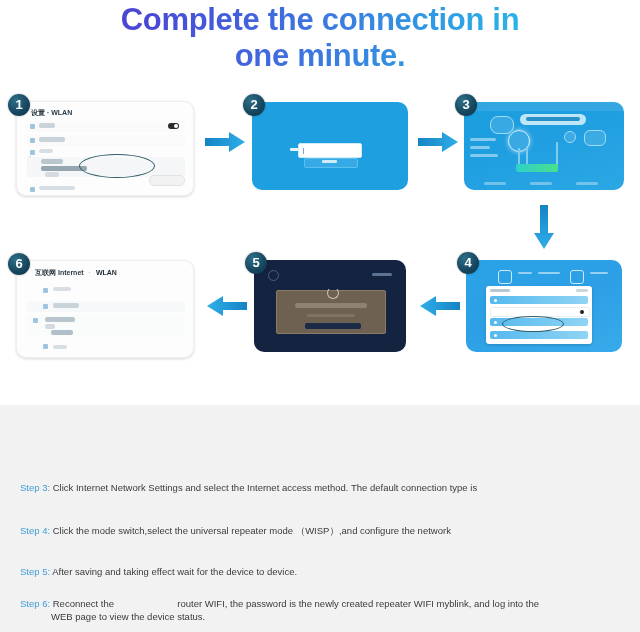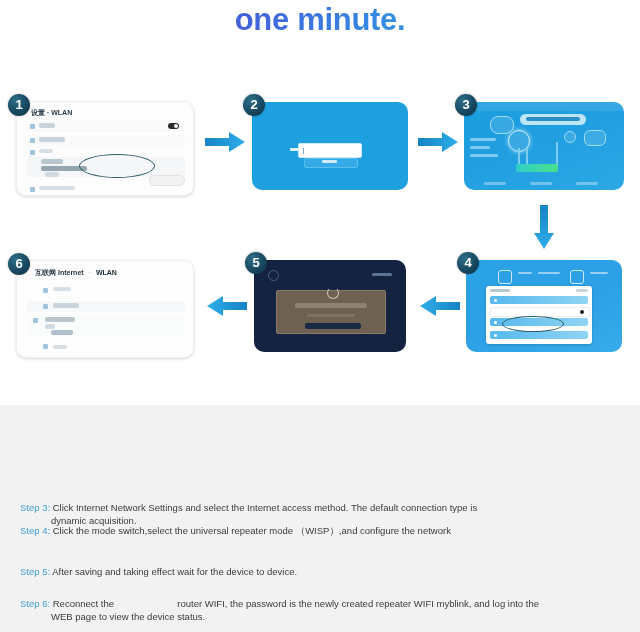--- a/index.html
+++ b/index.html
@@ -106,20 +106,21 @@
   .step .k{color:#3f9ed4;font-weight:normal;}
   .step .gap{display:inline-block;width:58px;}
   .step .cont{display:block;margin-left:31px;}
 </style>
 </head>
 <body>
 
 <div class="page">
 
   <div class="title">
+    <span>Complete the connection in</span>
     <span class="l2">one minute.</span>
   </div>
 
   <div class="diagram">
 
     <div class="panel p-light" style="left:16px;top:13px;width:176px;height:93px;">
       <div class="badge">1</div>
       <div class="inner">
         <div class="list-head">
           <span>设置 · WLAN</span>
@@ -306,24 +307,23 @@
           <span class="ico" style="left:16px;top:1px;"></span>
           <span class="lbl2" style="left:26px;width:14px;"></span>
         </div>
       </div>
     </div>
   </div>
 
   <div class="steps">
 
 
-    <div class="step" style="top:96px;">
+    <div class="step" style="top:76px;">
       <span class="k">Step 3:</span>
       <span>Click Internet Network Settings and select the Internet access method. The default connection type is</span>
-      <span class="cont">dynamic acquisition.</span>
     </div>
 
     <div class="step" style="top:119px;">
       <span class="k">Step 4:</span>
       <span>Click the mode switch,select the universal repeater mode （WISP）,and configure the network</span>
     </div>
 
     <div class="step" style="top:160px;">
       <span class="k">Step 5:</span>
       <span>After saving and taking effect  wait for the device to device.</span>

